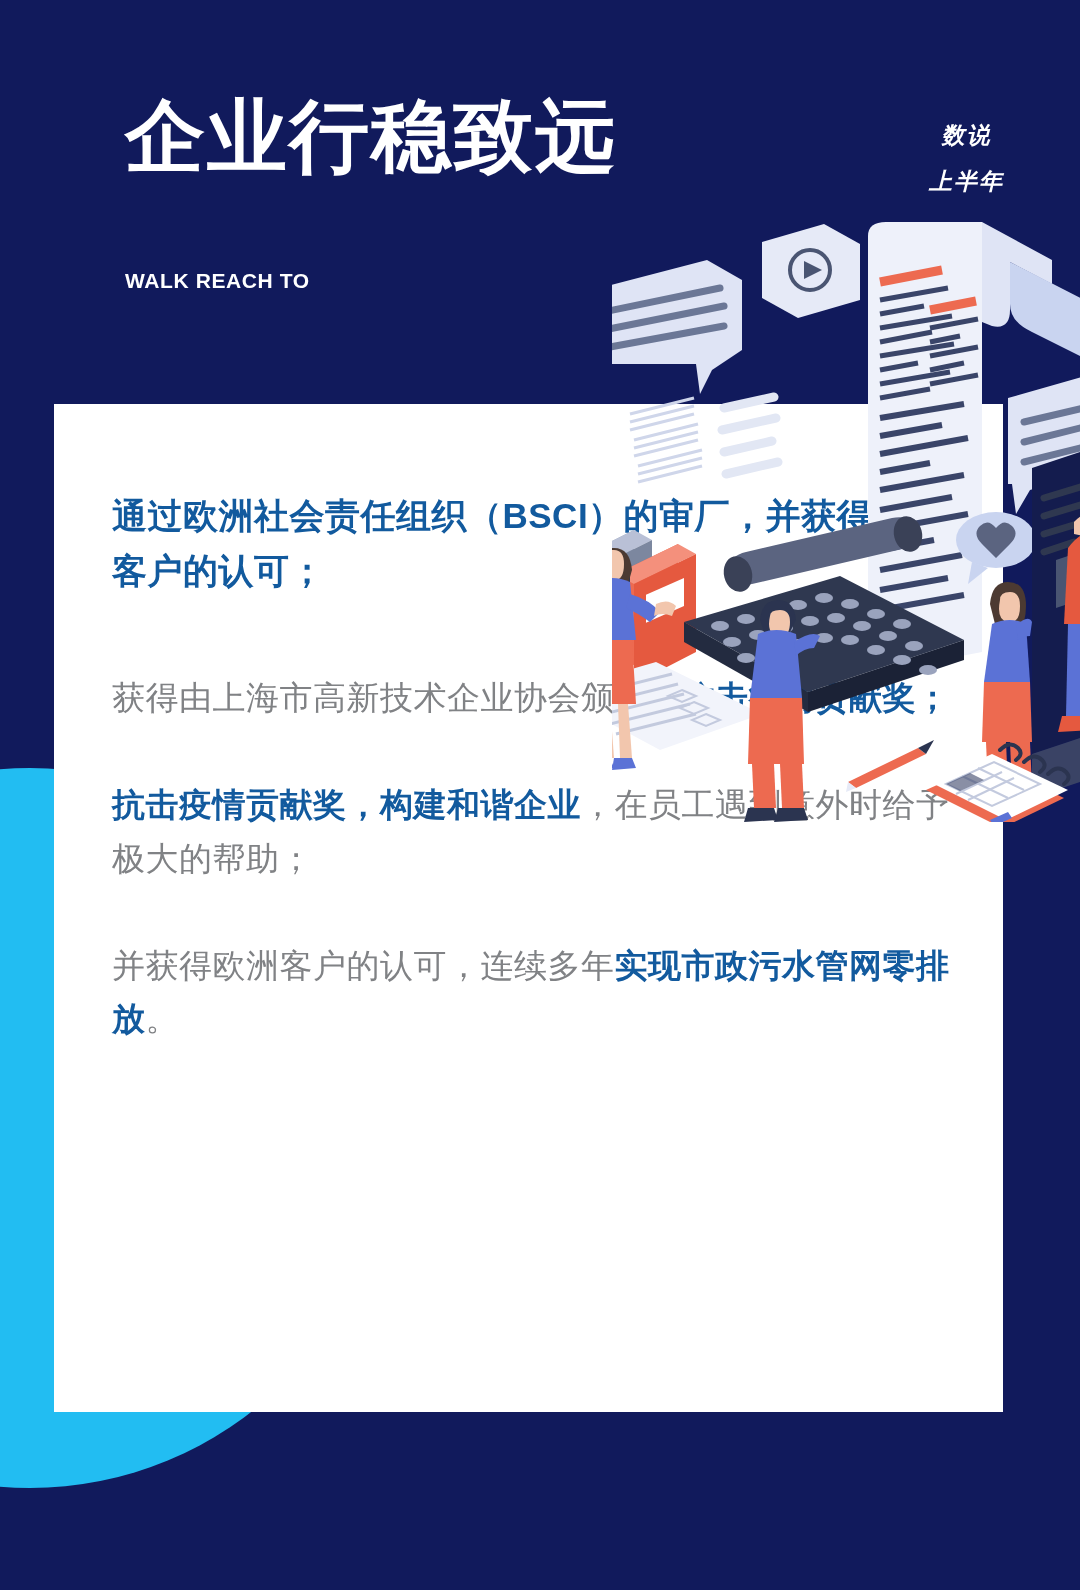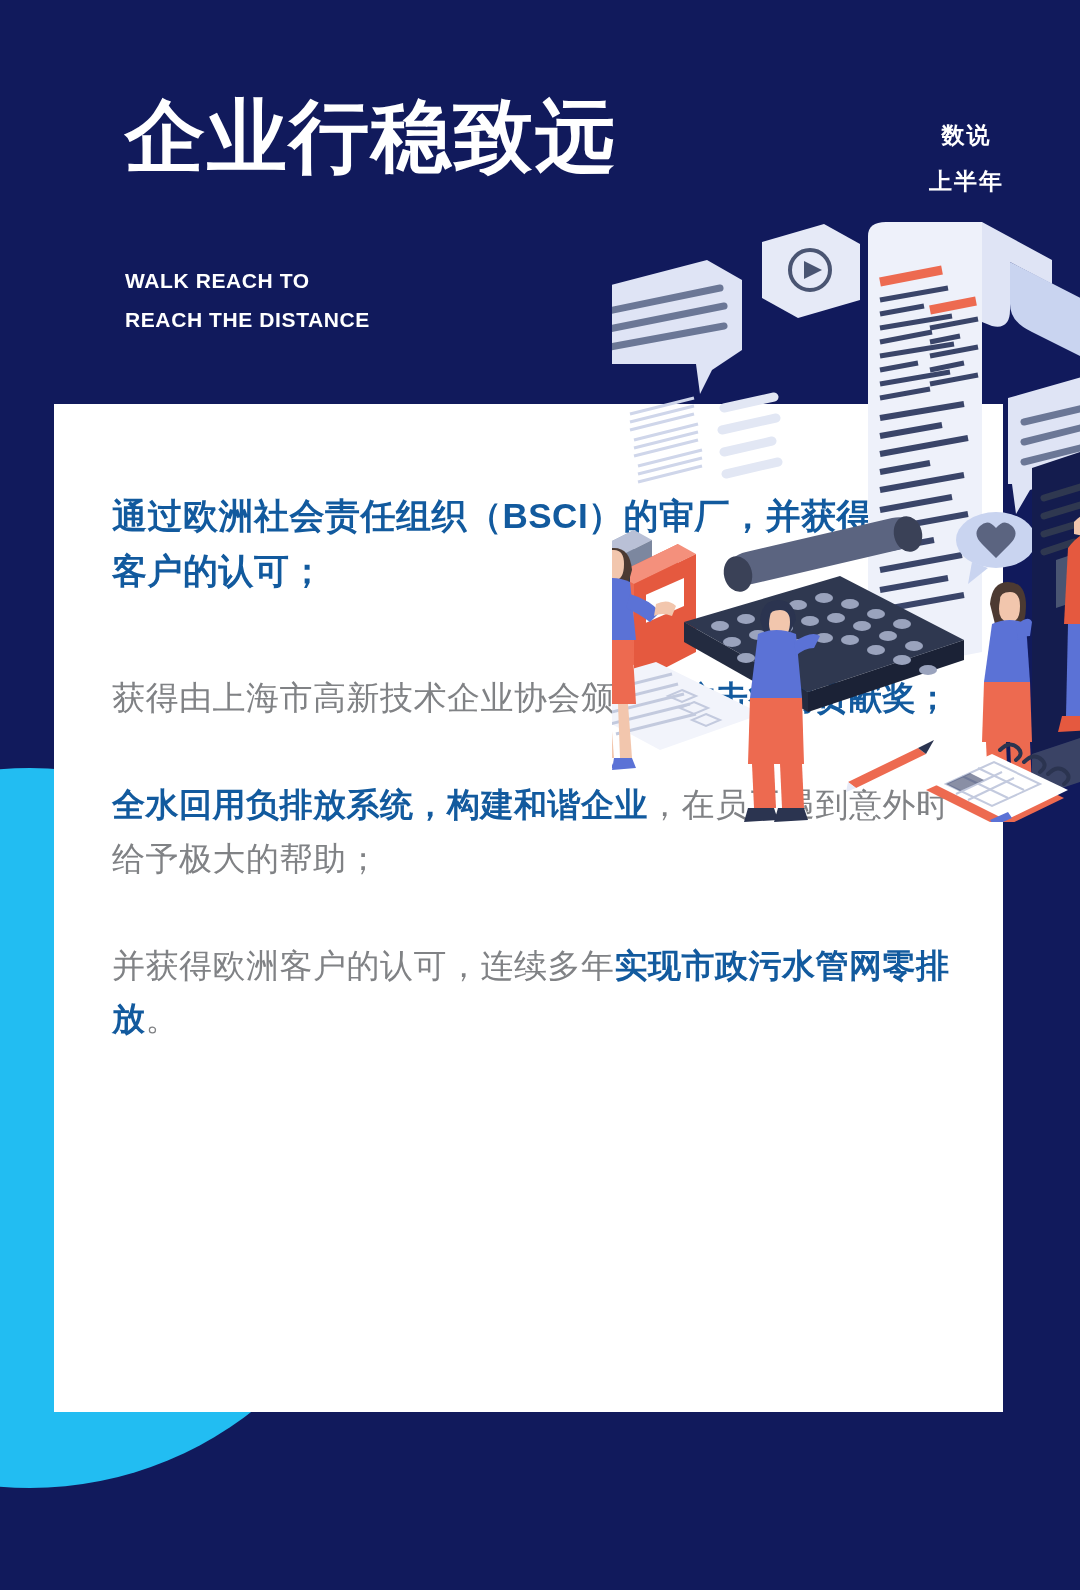--- a/index.html
+++ b/index.html
@@ -36,21 +36,21 @@
     font-weight:bold;color:#ffffff;
     letter-spacing:0.6px;
   }
   .subtitle div{white-space:nowrap;}
   .corner-tag{
     position:absolute;right:88px;top:112px;
     text-align:center;color:#ffffff;
     font-size:23px;line-height:2.0;font-weight:bold;
     letter-spacing:2px;
   }
-  .corner-tag div{white-space:nowrap;}
+  .corner-tag div{white-space:nowrap;font-style:italic;}
 
   
   .card{
     position:absolute;left:54px;top:404px;
     width:949px;height:1008px;
     background:#ffffff;
     z-index:3;
     overflow:hidden;
   }
   .body-text{
@@ -83,33 +83,32 @@
 <body style="background: rgb(17, 26, 92);">
 
 <div class="poster">
 
   <div class="cyan-circle" style="background: rgb(34, 189, 242);"></div>
 
   <div class="header">
     <div class="title">企业行稳致远</div>
     <div class="subtitle">
       <div>WALK REACH TO</div>
-      <div>REACH THE DISTANCE</div>
     </div>
     <div class="corner-tag">
       <div>数说</div>
       <div>上半年</div>
     </div>
   </div>
 
   <div class="card" style="background: rgb(255, 255, 255);">
     <div class="body-text">
       <p class="para lead"><span>通过欧洲社会责任组织（BSCI）的审厂，并获得欧洲客户的认可；</span></p>
       <p class="para"><span>获得由上海市高新技术企业协会颁发的</span><span class="hl">抗击疫情贡献奖；</span></p>
-      <p class="para"><span class="hl">全水回用负排放系统，构建和谐企业</span><span>，在员工遇到意外时给予极大的帮助；</span></p>
+      <p class="para"><span class="hl">抗击疫情贡献奖，构建和谐企业</span><span>，在员工遇到意外时给予极大的帮助；</span></p>
       <p class="para"><span>并获得欧洲客户的认可，连续多年</span><span class="hl">实现市政污水管网零排放</span><span>。</span></p>
     </div>
   </div>
 
   <div class="illus">
     <svg width="480" height="600" viewBox="0 0 480 600" xmlns="http://www.w3.org/2000/svg">
       <defs>
         <clipPath id="navyClip">
             <rect x="0" y="0" width="480" height="182"></rect>
           </clipPath>

